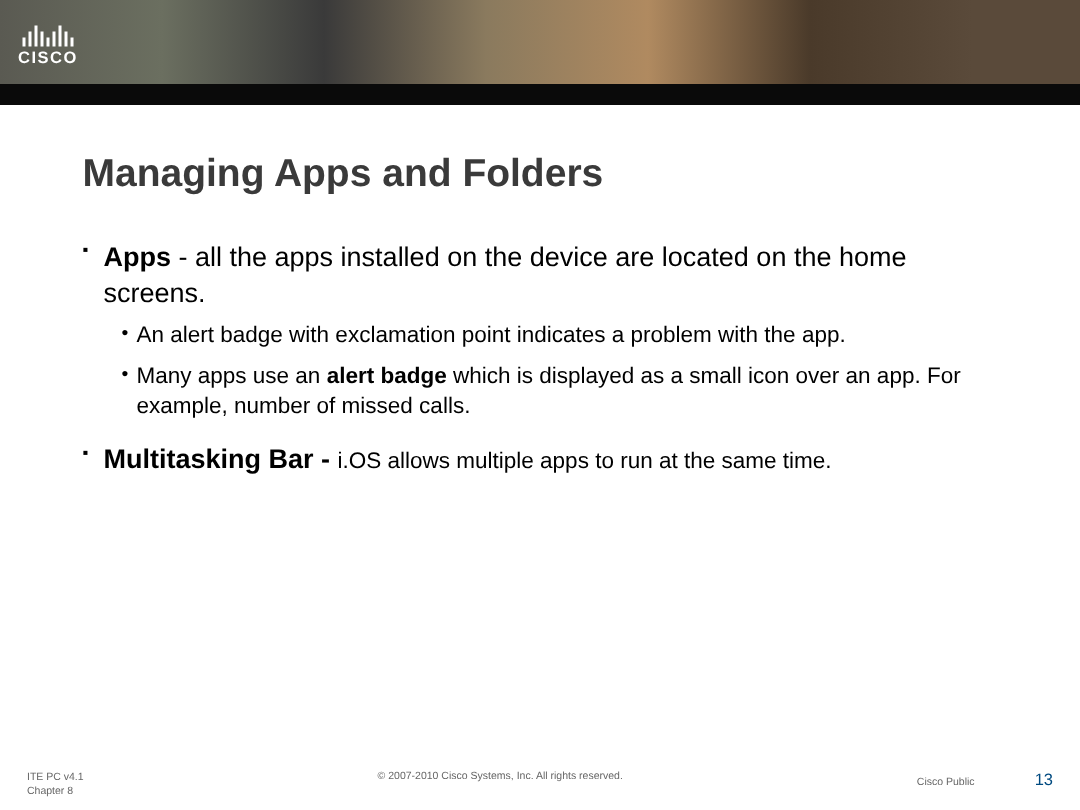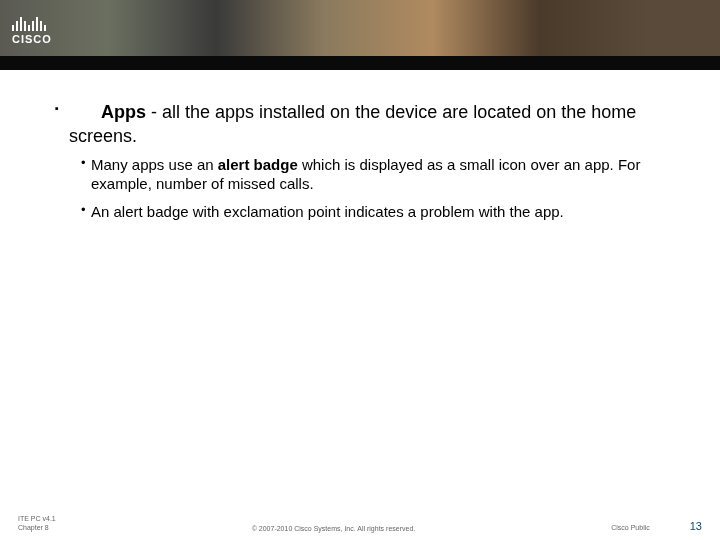--- a/index.html
+++ b/index.html
@@ -29,20 +29,21 @@
   .bar {
     position: absolute;
     left: 0; right: 0;
     height: 14px;
     top: 56px;
     background: #0a0a0a;
   }
   .cisco-logo {
     display: flex;
     flex-direction: column;
+    align-items: center;
     color: #fff;
     z-index: 2;
   }
   .cisco-bars {
     display: flex;
     align-items: flex-end;
     gap: 2px;
     height: 18px;
     margin-bottom: 2px;
   }
@@ -79,21 +80,21 @@
     line-height: 1.35;
   }
   .l1::before {
     content: "▪";
     position: absolute;
     left: 0;
     top: 1px;
     font-size: 11px;
     color: #000;
   }
-  .l1-bold { font-weight: bold; margin-left: 32px; }
+  .l1-bold { font-weight: bold; }
   .l1-trail { font-weight: normal; font-size: 15px; }
   .l2 {
     font-size: 15px;
     color: #000;
     padding-left: 36px;
     position: relative;
     line-height: 1.3;
     margin-bottom: 8px;
   }
   .l2::before {
@@ -105,21 +106,21 @@
     color: #000;
   }
   .l2 b { font-weight: bold; }
   .block { margin-bottom: 14px; }
   .footer {
     position: absolute;
     bottom: 8px;
     left: 0; right: 0;
     padding: 0 18px;
     display: flex;
-    align-items: flex-end;
+    align-items: flex-start;
     justify-content: space-between;
     font-size: 7px;
     color: #666;
   }
   .footer-left { line-height: 1.3; }
   .footer-center { text-align: center; flex: 1; }
   .footer-right { display: flex; gap: 40px; align-items: baseline; }
   .pagenum { font-size: 11px; color: #004a80; }
 </style>
 </head>
@@ -139,33 +140,39 @@
           <span style="height:10px"></span>
           <span style="height:6px"></span>
       </div>
       <div class="cisco-text">CISCO</div>
     </div>
   </div>
   <div class="bar"></div>
 </div>
 
 <div class="content">
+  <h1 class="title">Managing Apps and Folders</h1>
 
   <div class="block">
     <div class="l1">
       <span class="l1-bold">Apps</span><span> - all the apps installed on the device are located on the home screens.</span>
     </div>
     <div class="l2">
-      <span>Many apps use an </span><b>alert badge</b><span> which is displayed as a small icon over an app. For example, number of missed calls.</span>
+      <span>An alert badge with exclamation point indicates a problem with the app.</span><b></b><span></span>
     </div>
     <div class="l2">
-      <span>An alert badge with exclamation point indicates a problem with the app.</span><b></b><span></span>
+      <span>Many apps use an </span><b>alert badge</b><span> which is displayed as a small icon over an app. For example, number of missed calls.</span>
     </div>
   </div>
 
+  <div class="block">
+    <div class="l1">
+      <span class="l1-bold">Multitasking Bar - </span><span class="l1-trail">i.OS allows multiple apps to run at the same time.</span>
+    </div>
+  </div>
 
 </div>
 
 <div class="footer">
   <div class="footer-left">
     <div>ITE PC v4.1</div>
     <div>Chapter 8</div>
   </div>
   <div class="footer-center">© 2007-2010 Cisco Systems, Inc. All rights reserved.</div>
   <div class="footer-right">

